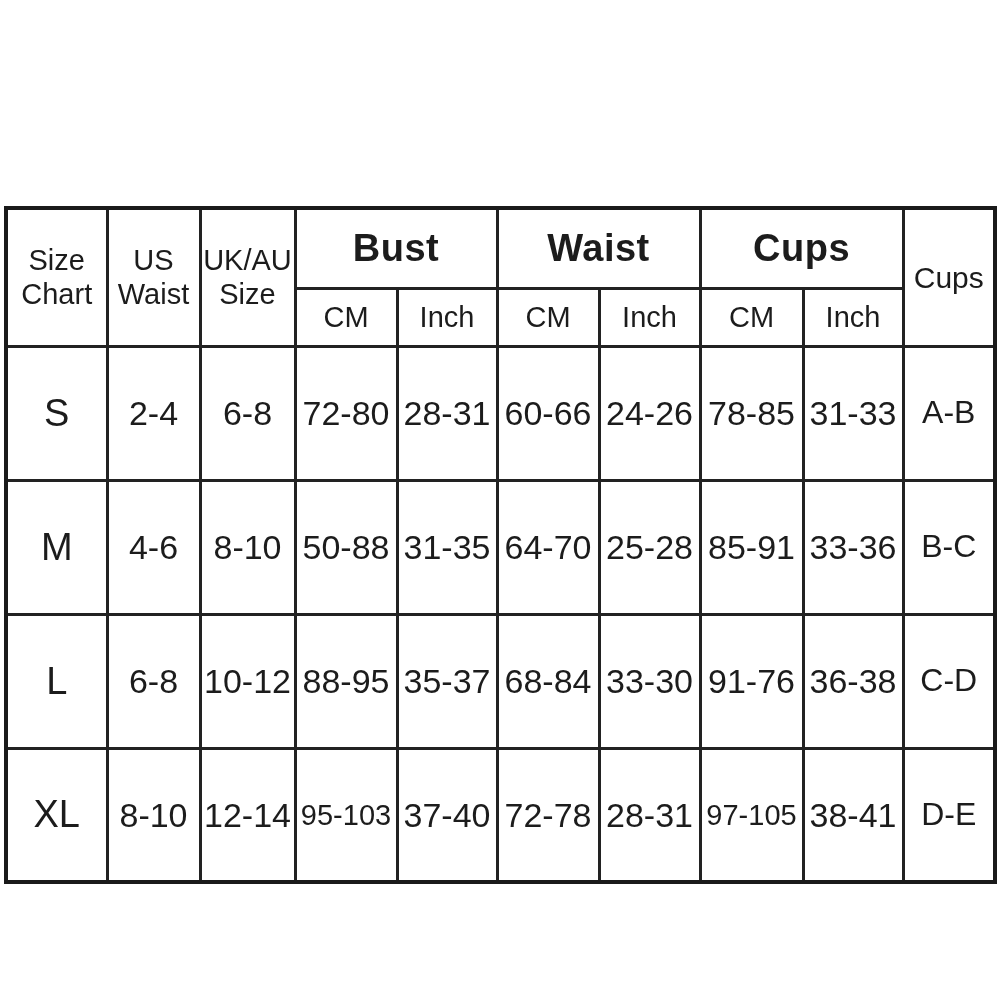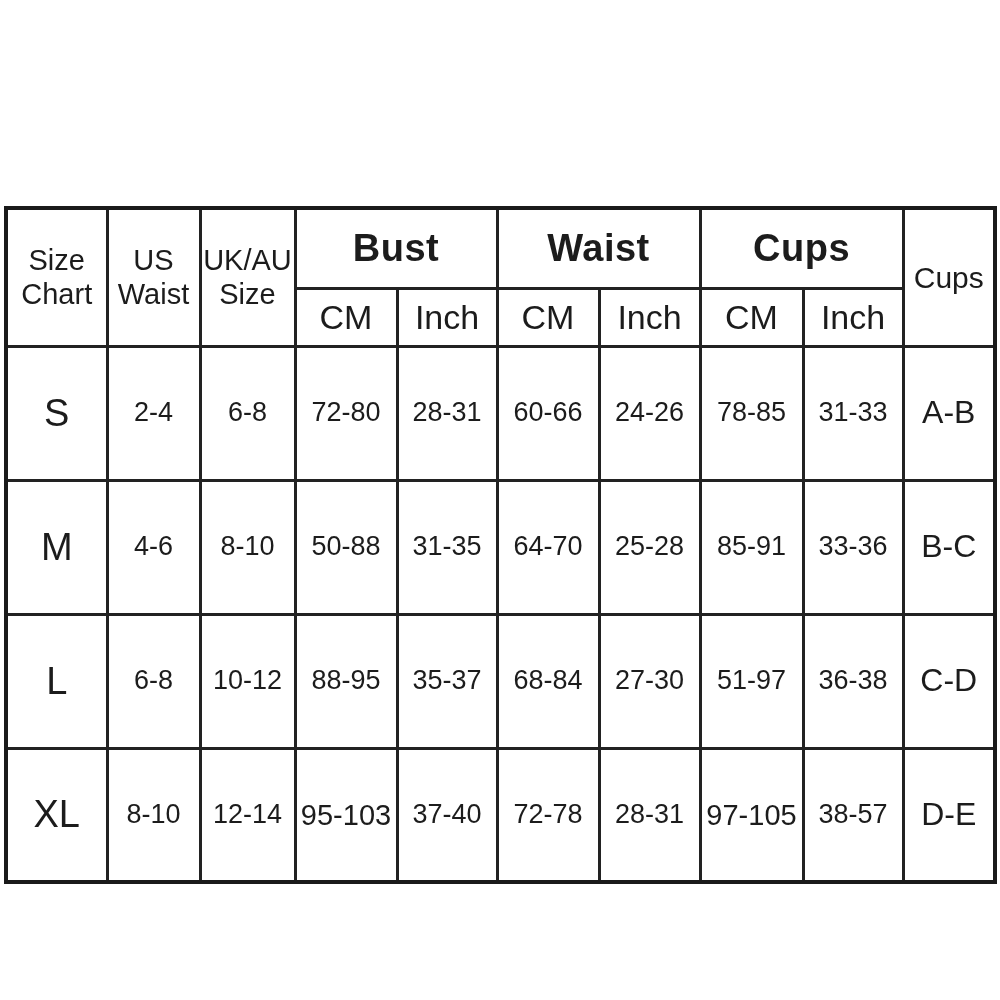--- a/index.html
+++ b/index.html
@@ -38,24 +38,24 @@
     line-height: 1.18;
     white-space: nowrap;
     overflow: visible;
   }
   tr.hrow1 { height: 80px; }
   tr.hrow2 { height: 58px; }
   tbody tr  { height: 134px; }
 
   th.corner-head { font-size: 29px; white-space: normal; }
   th.group-head  { font-size: 38px; letter-spacing: 0.5px; font-weight: bold; }
-  th.sub-head    { font-size: 34px; }
+  th.sub-head    { font-size: 29px; }
   th.cups-head   { font-size: 30px; }
   td.size-label  { font-size: 38px; }
-  td.val         { font-size: 27px; }
+  td.val         { font-size: 34px; }
   td.val.small   { font-size: 29px; }
   td.cups-val    { font-size: 32px; }
 
   
   col.c-size  { width: 101px; }
   col.c-us    { width: 93px;  }
   col.c-ukau  { width: 95px;  }
   col.c-bcm   { width: 102px; }
   col.c-binch { width: 100px; }
   col.c-wcm   { width: 102px; }
@@ -125,32 +125,32 @@
         <td class="val">33-36</td>
         <td class="cups-val">B-C</td>
       </tr>
       <tr>
         <td class="size-label">L</td>
         <td class="val">6-8</td>
         <td class="val">10-12</td>
         <td class="val">88-95</td>
         <td class="val">35-37</td>
         <td class="val">68-84</td>
-        <td class="val">27-30</td>
-        <td class="val">51-97</td>
+        <td class="val">33-30</td>
+        <td class="val">91-76</td>
         <td class="val">36-38</td>
         <td class="cups-val">C-D</td>
       </tr>
       <tr>
         <td class="size-label">XL</td>
         <td class="val">8-10</td>
         <td class="val">12-14</td>
         <td class="val small">95-103</td>
         <td class="val">37-40</td>
         <td class="val">72-78</td>
         <td class="val">28-31</td>
         <td class="val small">97-105</td>
-        <td class="val">38-57</td>
+        <td class="val">38-41</td>
         <td class="cups-val">D-E</td>
       </tr>
     </tbody>
   </table>
 </div>
 
 </body></html>

